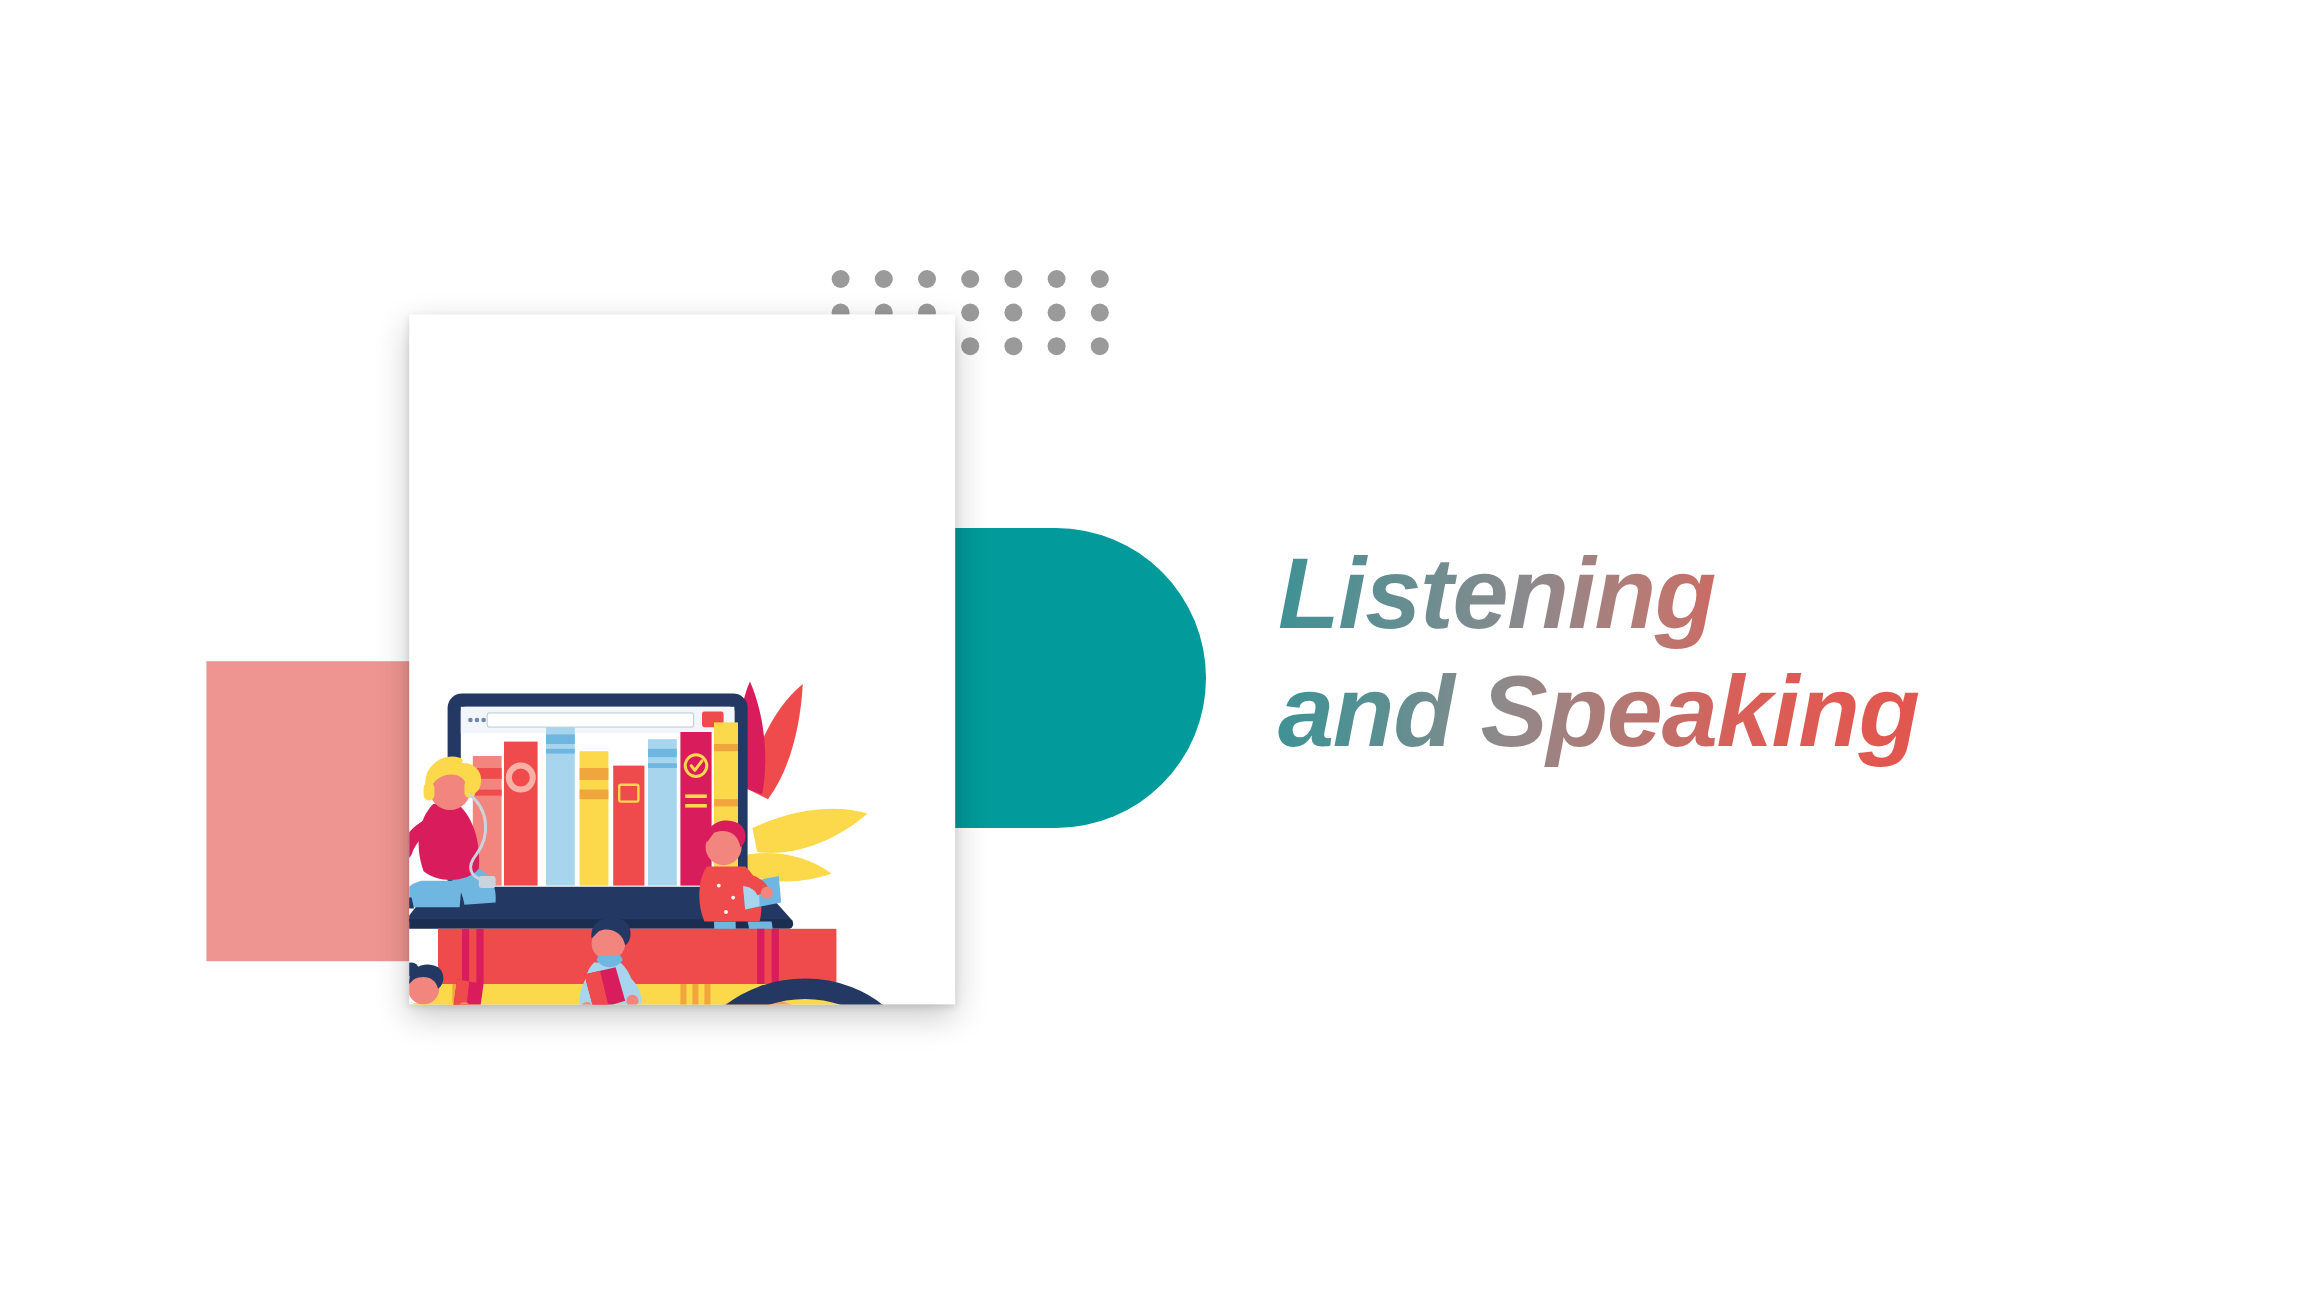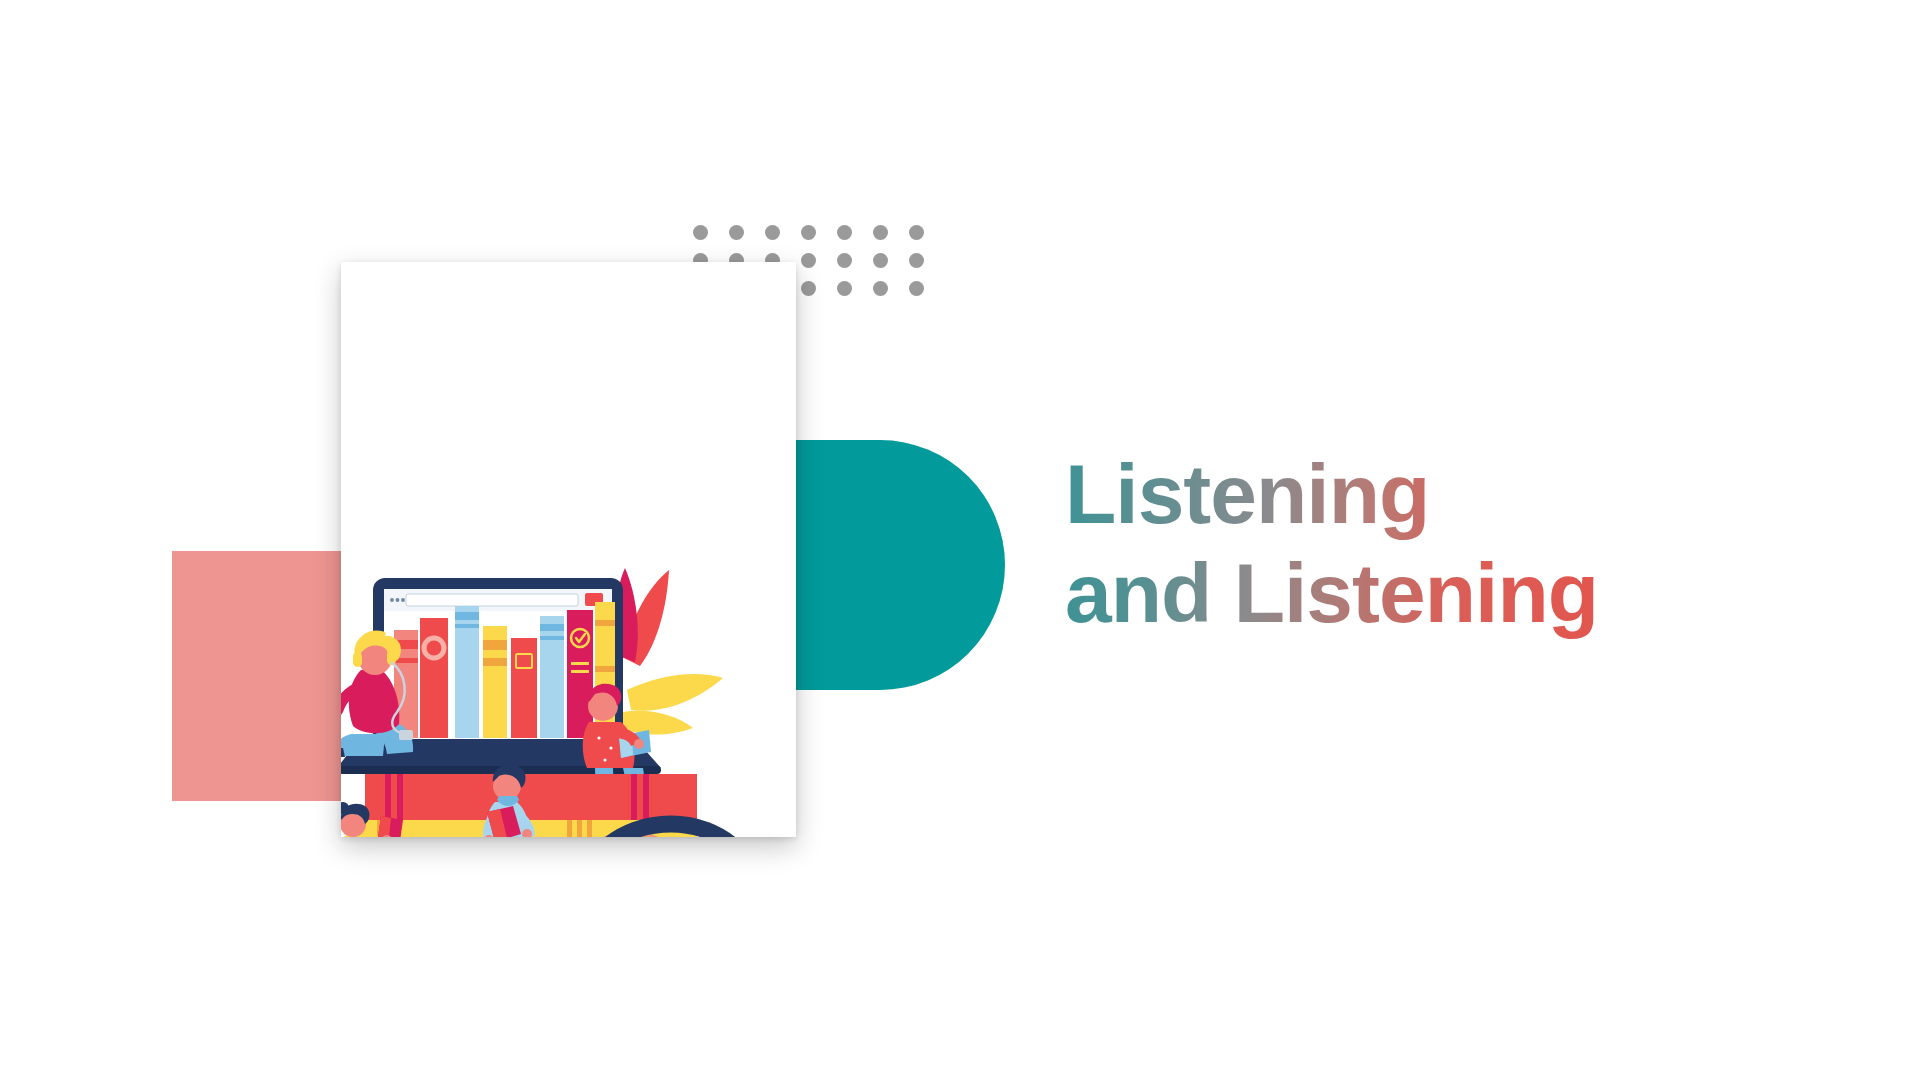--- a/index.html
+++ b/index.html
@@ -8,20 +8,21 @@
     width:1920px; height:1080px;
     background:#ffffff;
     font-family:"Liberation Sans", sans-serif;
     overflow:hidden;
   }
   #slide {
     position:relative;
     width:1920px; height:1080px;
     background:#ffffff;
     overflow:hidden;
+    font-style:italic;
   }
 
   
   .dot-grid {
     position:absolute;
     left:693px; top:225px;
     width:232px; height:72px;
     z-index:1;
   }
   .dot {
@@ -322,16 +323,16 @@
           <rect x="232" y="332" width="17" height="62" rx="8.5" fill="#233862"></rect>
           <rect x="424" y="326" width="17" height="60" rx="8.5" fill="#233862"></rect>
         </g>
 
       </svg>
     </div>
   </div>
 
   <h1 class="headline">
     <span class="line l1">Listening</span>
-    <span class="line l2">and Listening</span>
+    <span class="line l2">and Speaking</span>
   </h1>
 
 </div>
 
 </body></html>

